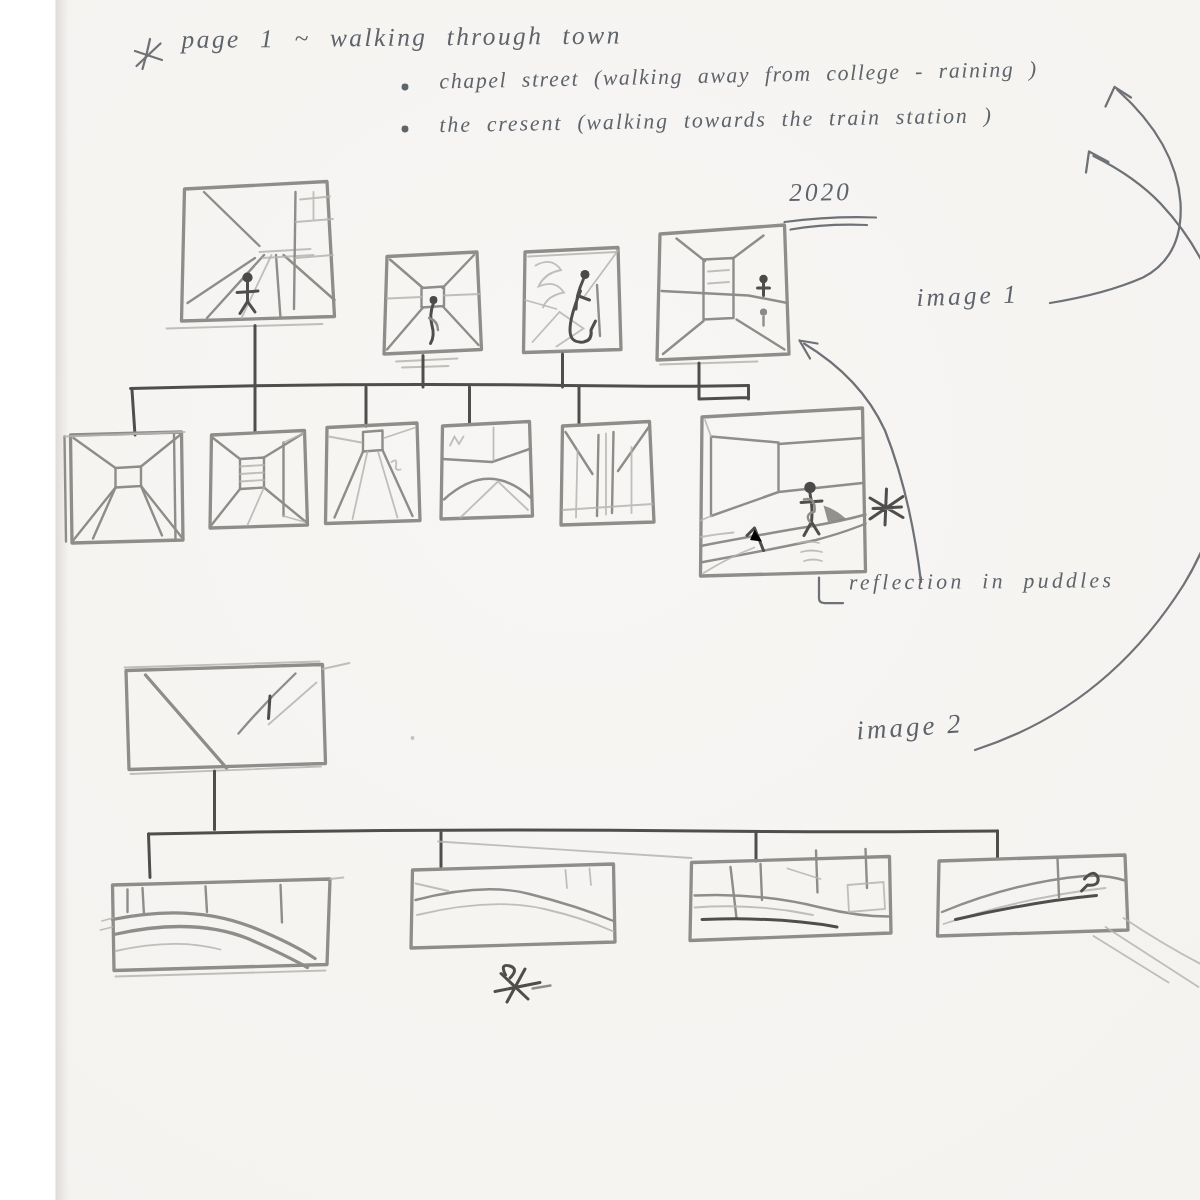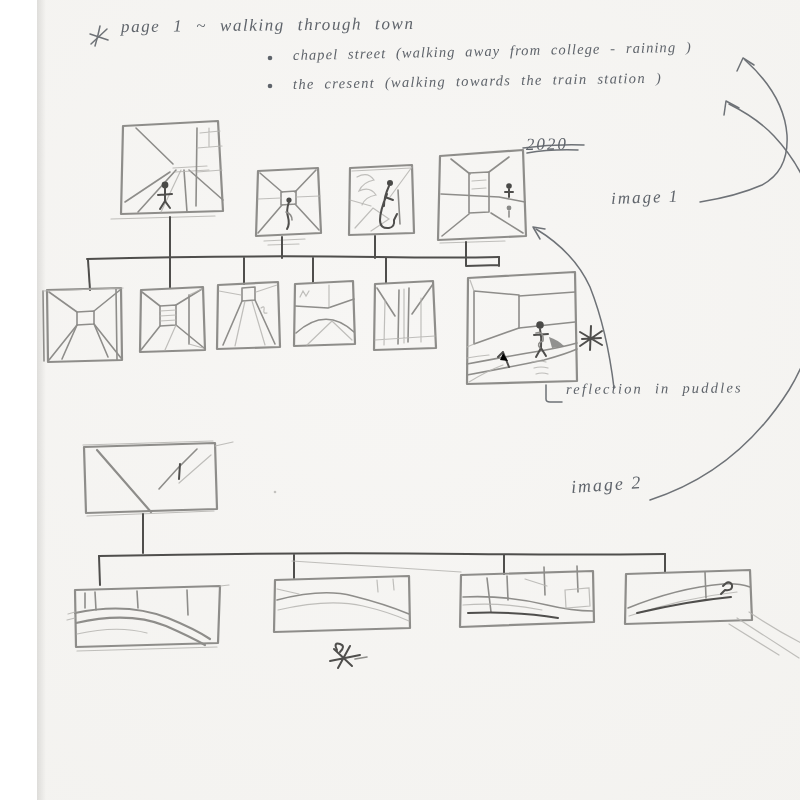--- a/index.html
+++ b/index.html
@@ -22,21 +22,21 @@
   .f{fill:#4a4a48;stroke:none;}
   .gr{stroke:#6e7277;stroke-width:1.5;fill:none;stroke-linecap:round;stroke-linejoin:round;}
   .hw{
     position:absolute;white-space:nowrap;
     font-style:italic;color:#5f646b;
     transform-origin:left center;
   }
   .hw-title{left:84px;top:17px;font-size:17px;letter-spacing:1.6px;word-spacing:7px;transform:rotate(-0.6deg);}
   .hw-b1{left:256px;top:47px;font-size:14.5px;letter-spacing:1.1px;word-spacing:5px;transform:rotate(-1.2deg);}
   .hw-b2{left:256px;top:76px;font-size:14.5px;letter-spacing:1.3px;word-spacing:5px;transform:rotate(-1deg);}
-  .hw-year{left:489px;top:135px;font-size:17px;letter-spacing:2px;transform:rotate(-1deg);}
+  .hw-year{left:489px;top:119px;font-size:17px;letter-spacing:2px;transform:rotate(-1deg);}
   .hw-img1{left:574px;top:189px;font-size:17px;letter-spacing:2px;transform:rotate(-2deg);}
   .hw-img2{left:534px;top:477px;font-size:18px;letter-spacing:2px;transform:rotate(-4deg);}
   .hw-refl{left:529px;top:381px;font-size:14.5px;letter-spacing:2.2px;word-spacing:6px;transform:rotate(-0.5deg);}
 </style>
 </head>
 <body>
 
 <div class="page">
 
   <svg class="sketch" width="800" height="800" viewBox="0 0 800 800">

